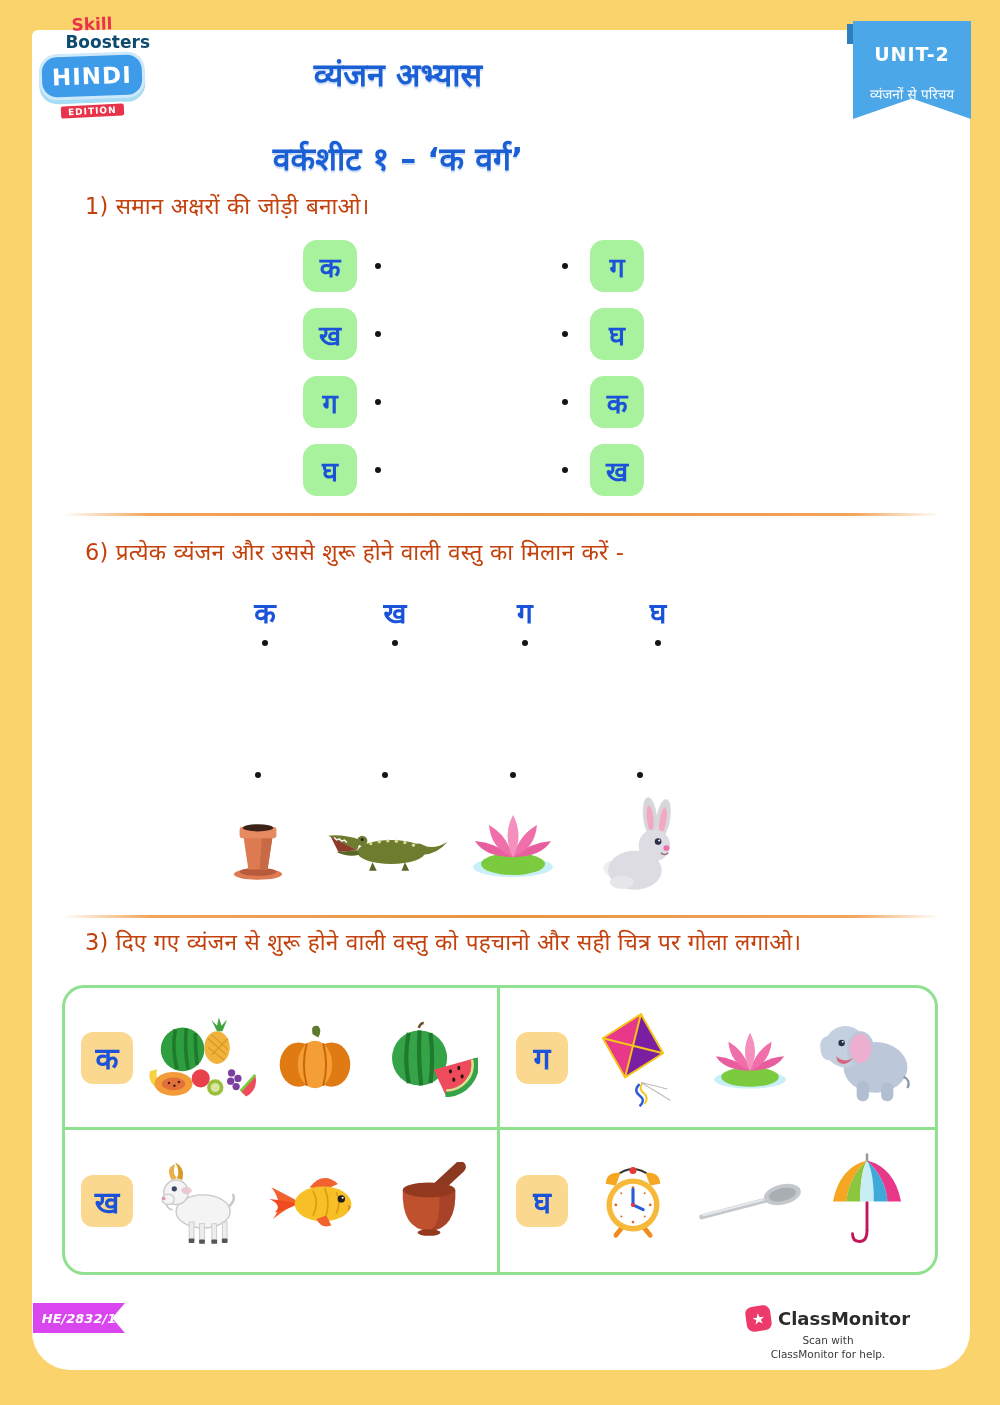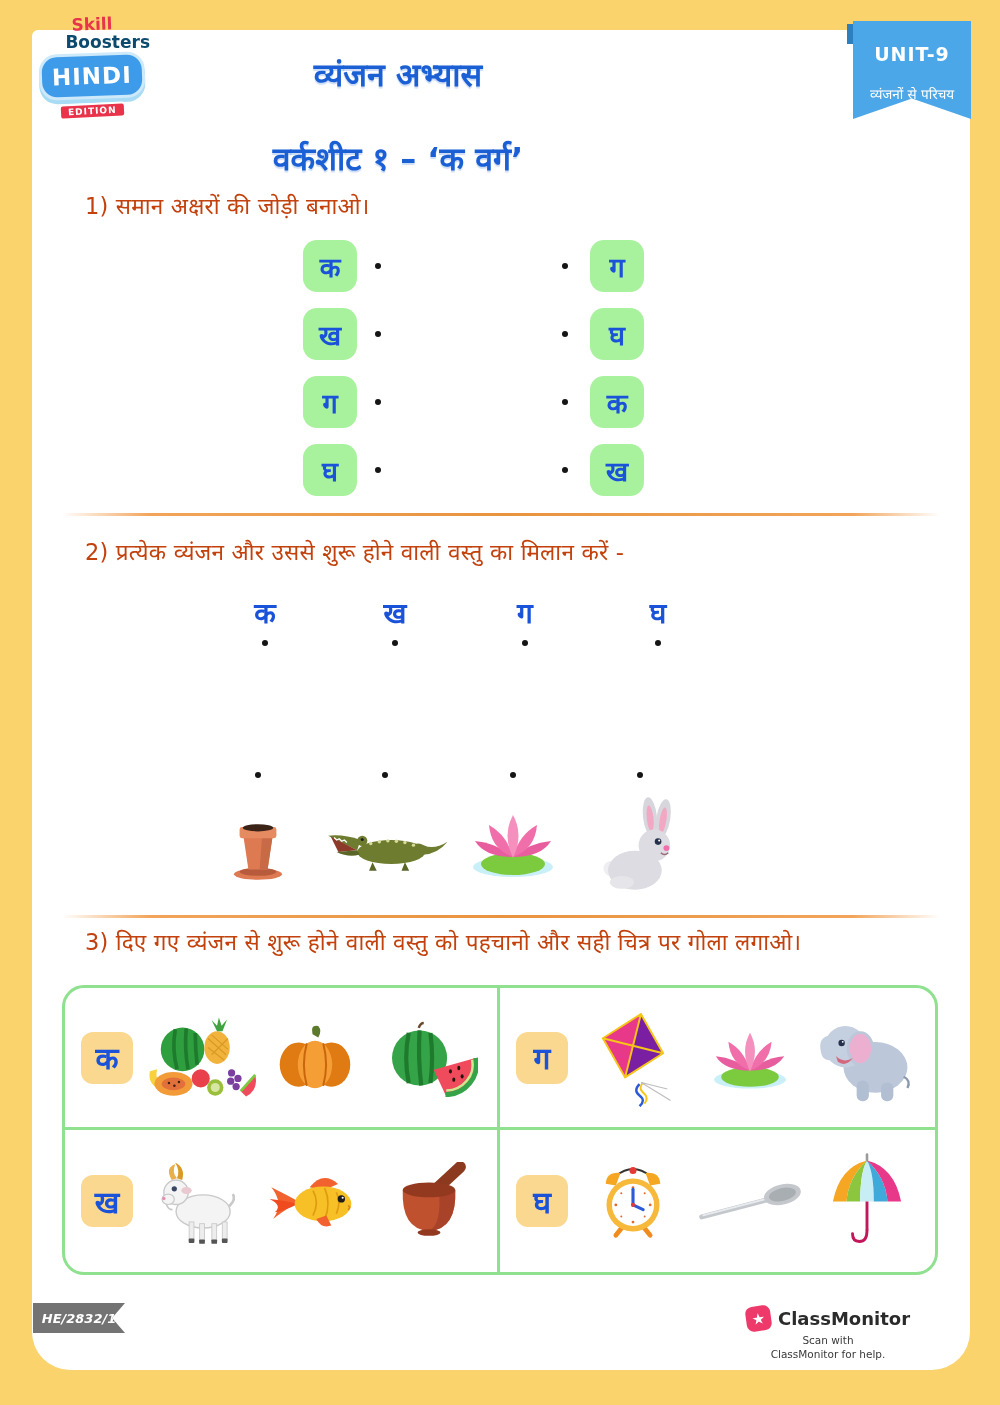--- a/index.html
+++ b/index.html
@@ -41,21 +41,21 @@
   .grid{position:absolute;left:62px;top:985px;width:876px;height:290px;border:3px solid #8FE08F;
         border-radius:22px;display:grid;grid-template-columns:1fr 1fr;grid-template-rows:1fr 1fr;
         background:#fff;box-sizing:border-box;overflow:hidden;}
   .cell{display:flex;align-items:center;padding:0 10px 0 16px;box-sizing:border-box;}
   .cell-br{border-right:3px solid #8FE08F;}
   .cell-bb{border-bottom:3px solid #8FE08F;}
   .ybox{width:52px;height:52px;background:#FBD88F;border-radius:12px;display:flex;align-items:center;
         justify-content:center;font-size:30px;font-weight:bold;color:#1A52D9;flex:none;margin-right:6px;}
   .slot{flex:1;display:flex;align-items:center;justify-content:center;}
   
-  .ribbon{position:absolute;left:33px;top:1303px;width:92px;height:30px;background:#737373;color:#fff;
+  .ribbon{position:absolute;left:33px;top:1303px;width:92px;height:30px;background:#d946ef;color:#fff;
           font-weight:bold;font-style:italic;font-size:13px;display:flex;align-items:center;
           justify-content:center;clip-path:polygon(0 0,100% 0,86% 50%,100% 100%,0 100%);}
   .cm{position:absolute;left:728px;top:1306px;width:200px;text-align:center;color:#2B2B2B;}
   .cm-row{display:flex;align-items:center;justify-content:center;gap:7px;}
   .cm-icon{width:25px;height:25px;background:#EE3A6A;border-radius:7px;color:#fff;font-size:15px;
            display:flex;align-items:center;justify-content:center;transform:rotate(-8deg);}
   .cm-brand{font-size:18px;font-weight:bold;}
   .cm-note{font-size:10.5px;line-height:1.35;margin-top:2px;color:#3A3A3A;}
 </style>
 </head>
@@ -69,21 +69,21 @@
     <div class="logo-boosters">Boosters</div>
     <div><span class="logo-hindi">HINDI</span></div>
     <div><span class="logo-edition">EDITION</span></div>
   </div>
 
   <div class="title title1">व्यंजन अभ्यास</div>
   <div class="title title2">वर्कशीट १ – ‘क वर्ग’</div>
 
   <div class="badge-fold"></div>
   <div class="badge">
-    <div class="badge-unit">UNIT-9</div>
+    <div class="badge-unit">UNIT-2</div>
     <div class="badge-sub">व्यंजनों से परिचय</div>
   </div>
 
   <div class="qh" style="left:85px;top:190px;">1) समान अक्षरों की जोड़ी बनाओ।</div>
 
   <div class="gbox" style="left:303px;top:240px;">क</div>
   <div class="gbox" style="left:303px;top:308px;">ख</div>
   <div class="gbox" style="left:303px;top:376px;">ग</div>
   <div class="gbox" style="left:303px;top:444px;">घ</div>
 
@@ -97,21 +97,21 @@
   <div class="dot" style="left:562px;top:399px;"></div>
   <div class="dot" style="left:562px;top:467px;"></div>
 
   <div class="gbox" style="left:590px;top:240px;">ग</div>
   <div class="gbox" style="left:590px;top:308px;">घ</div>
   <div class="gbox" style="left:590px;top:376px;">क</div>
   <div class="gbox" style="left:590px;top:444px;">ख</div>
 
   <div class="divider" style="top:513px;"></div>
 
-  <div class="qh" style="left:85px;top:536px;">2) प्रत्येक व्यंजन और उससे शुरू होने वाली वस्तु का मिलान करें -</div>
+  <div class="qh" style="left:85px;top:536px;">6) प्रत्येक व्यंजन और उससे शुरू होने वाली वस्तु का मिलान करें -</div>
 
   <div class="q2letter" style="left:205px;">क</div>
   <div class="q2letter" style="left:335px;">ख</div>
   <div class="q2letter" style="left:465px;">ग</div>
   <div class="q2letter" style="left:598px;">घ</div>
 
   <div class="dot" style="left:262px;top:640px;"></div>
   <div class="dot" style="left:392px;top:640px;"></div>
   <div class="dot" style="left:522px;top:640px;"></div>
   <div class="dot" style="left:655px;top:640px;"></div>

